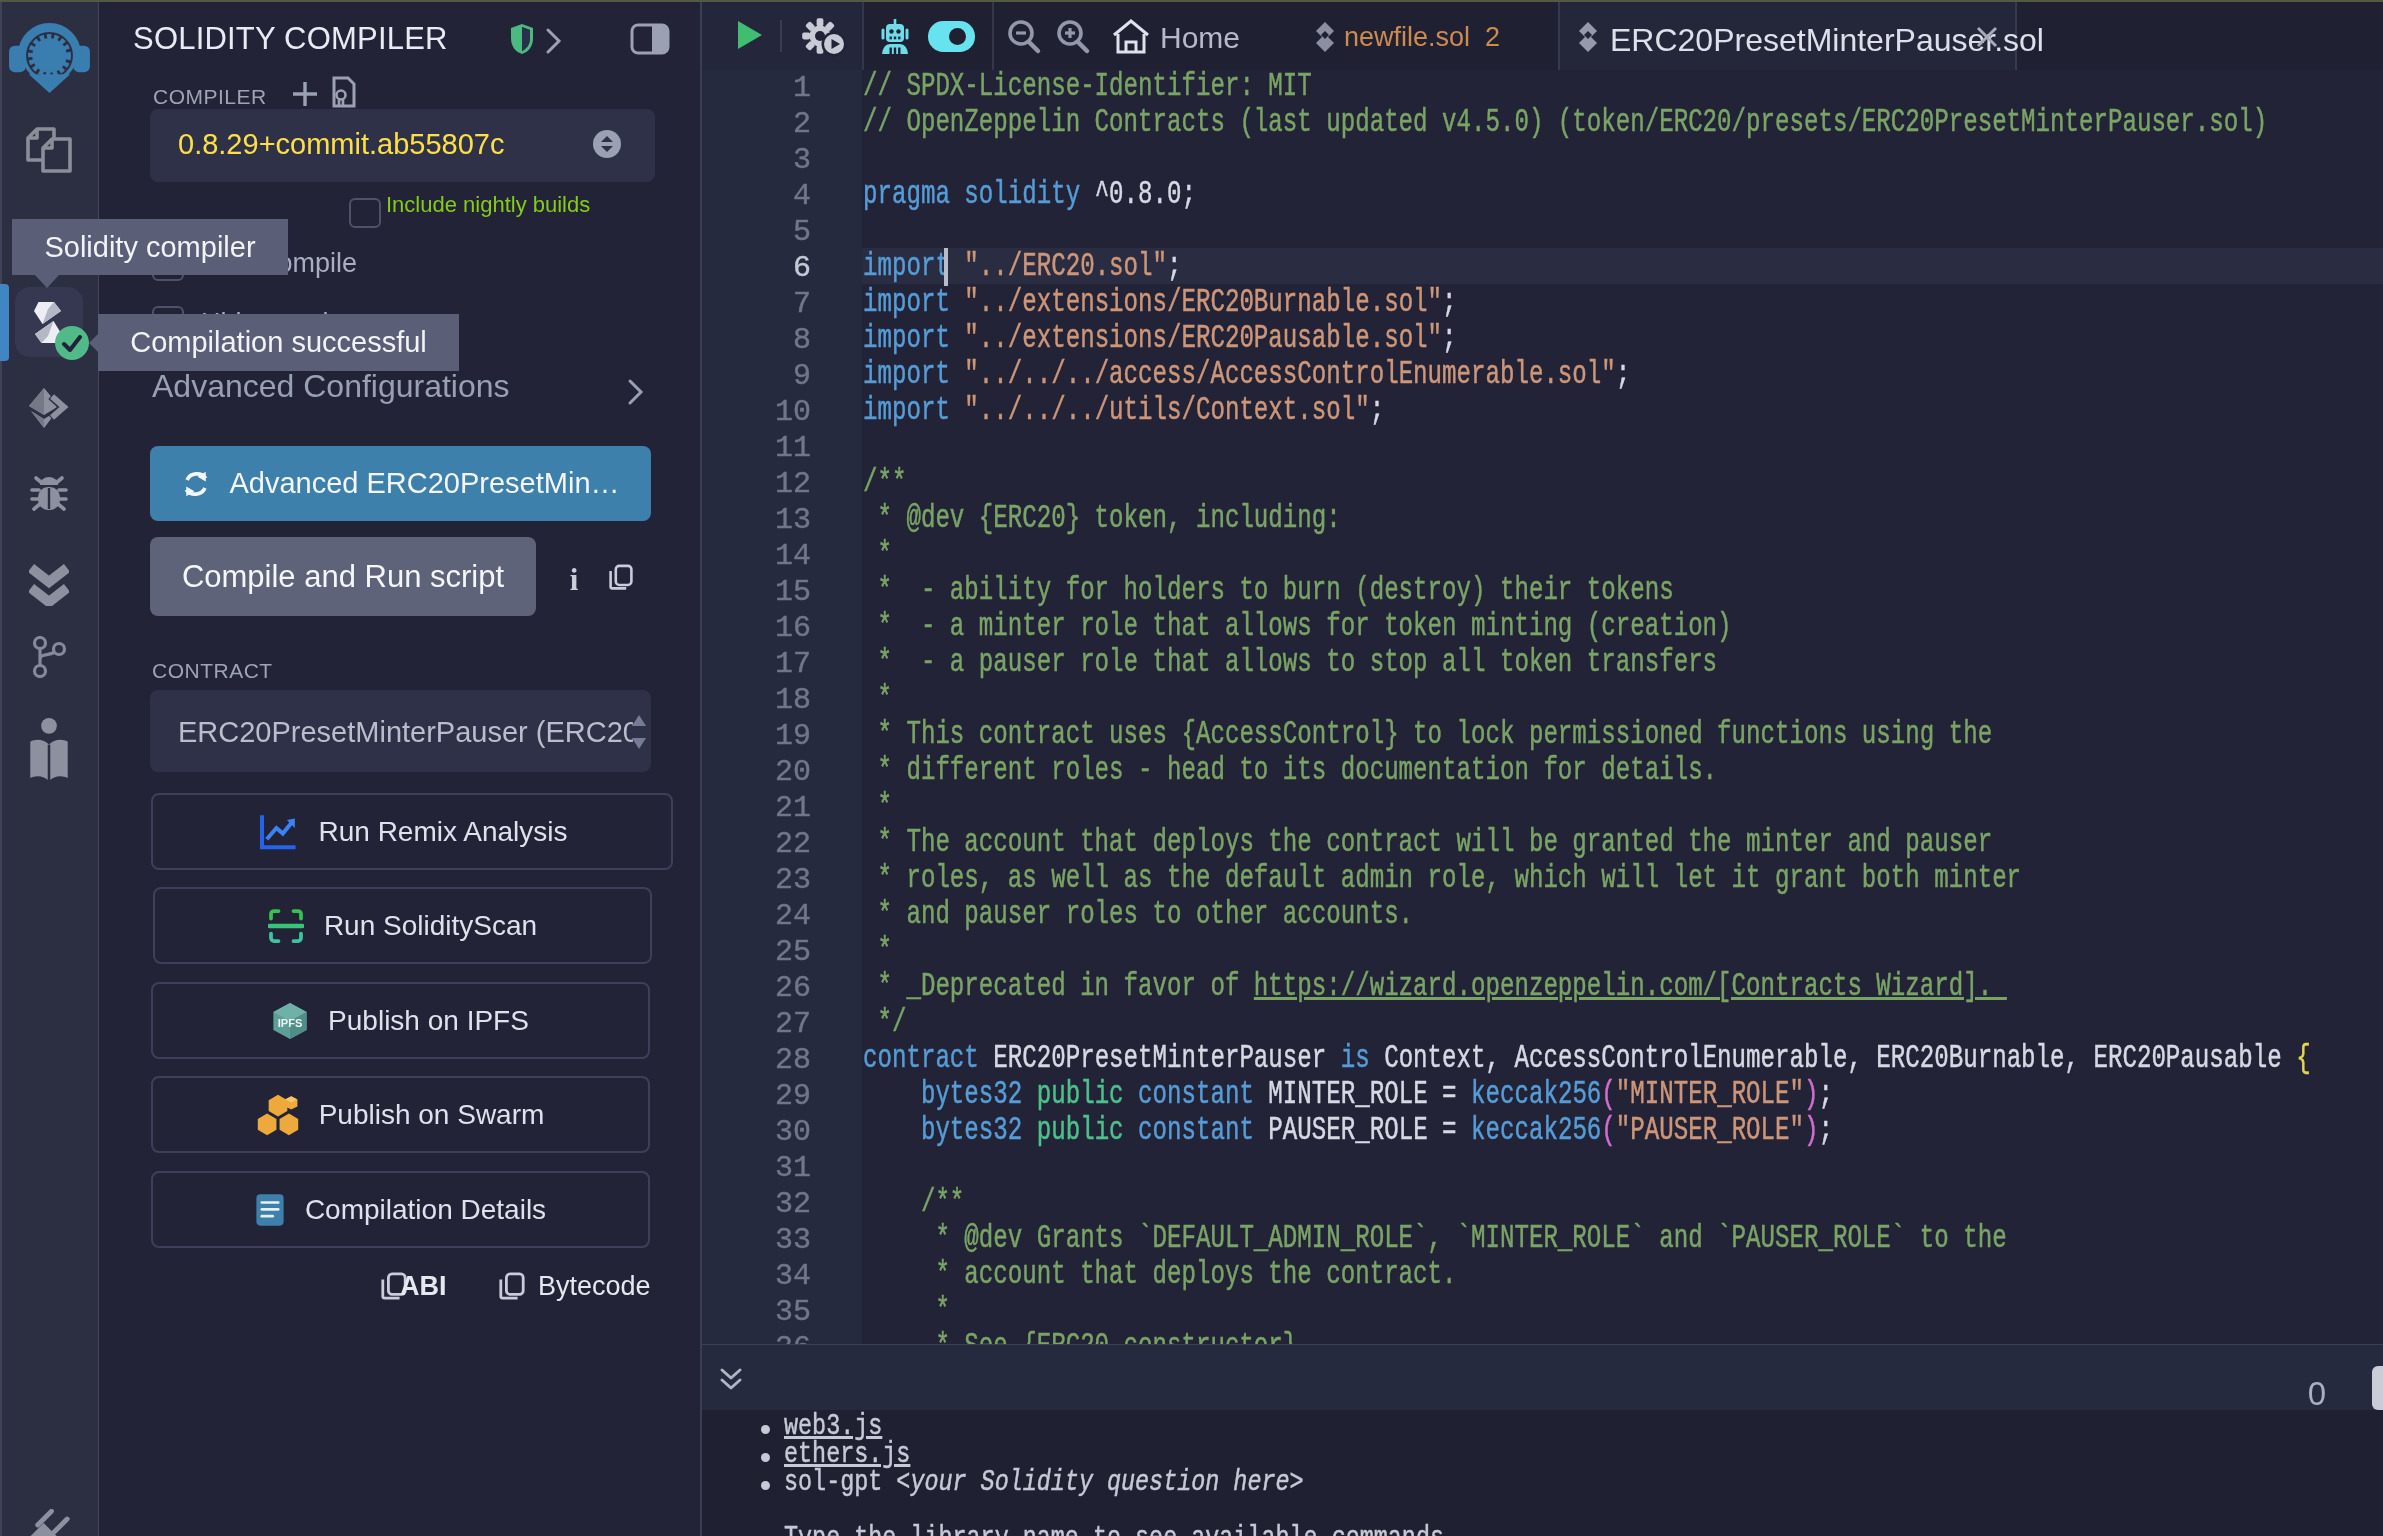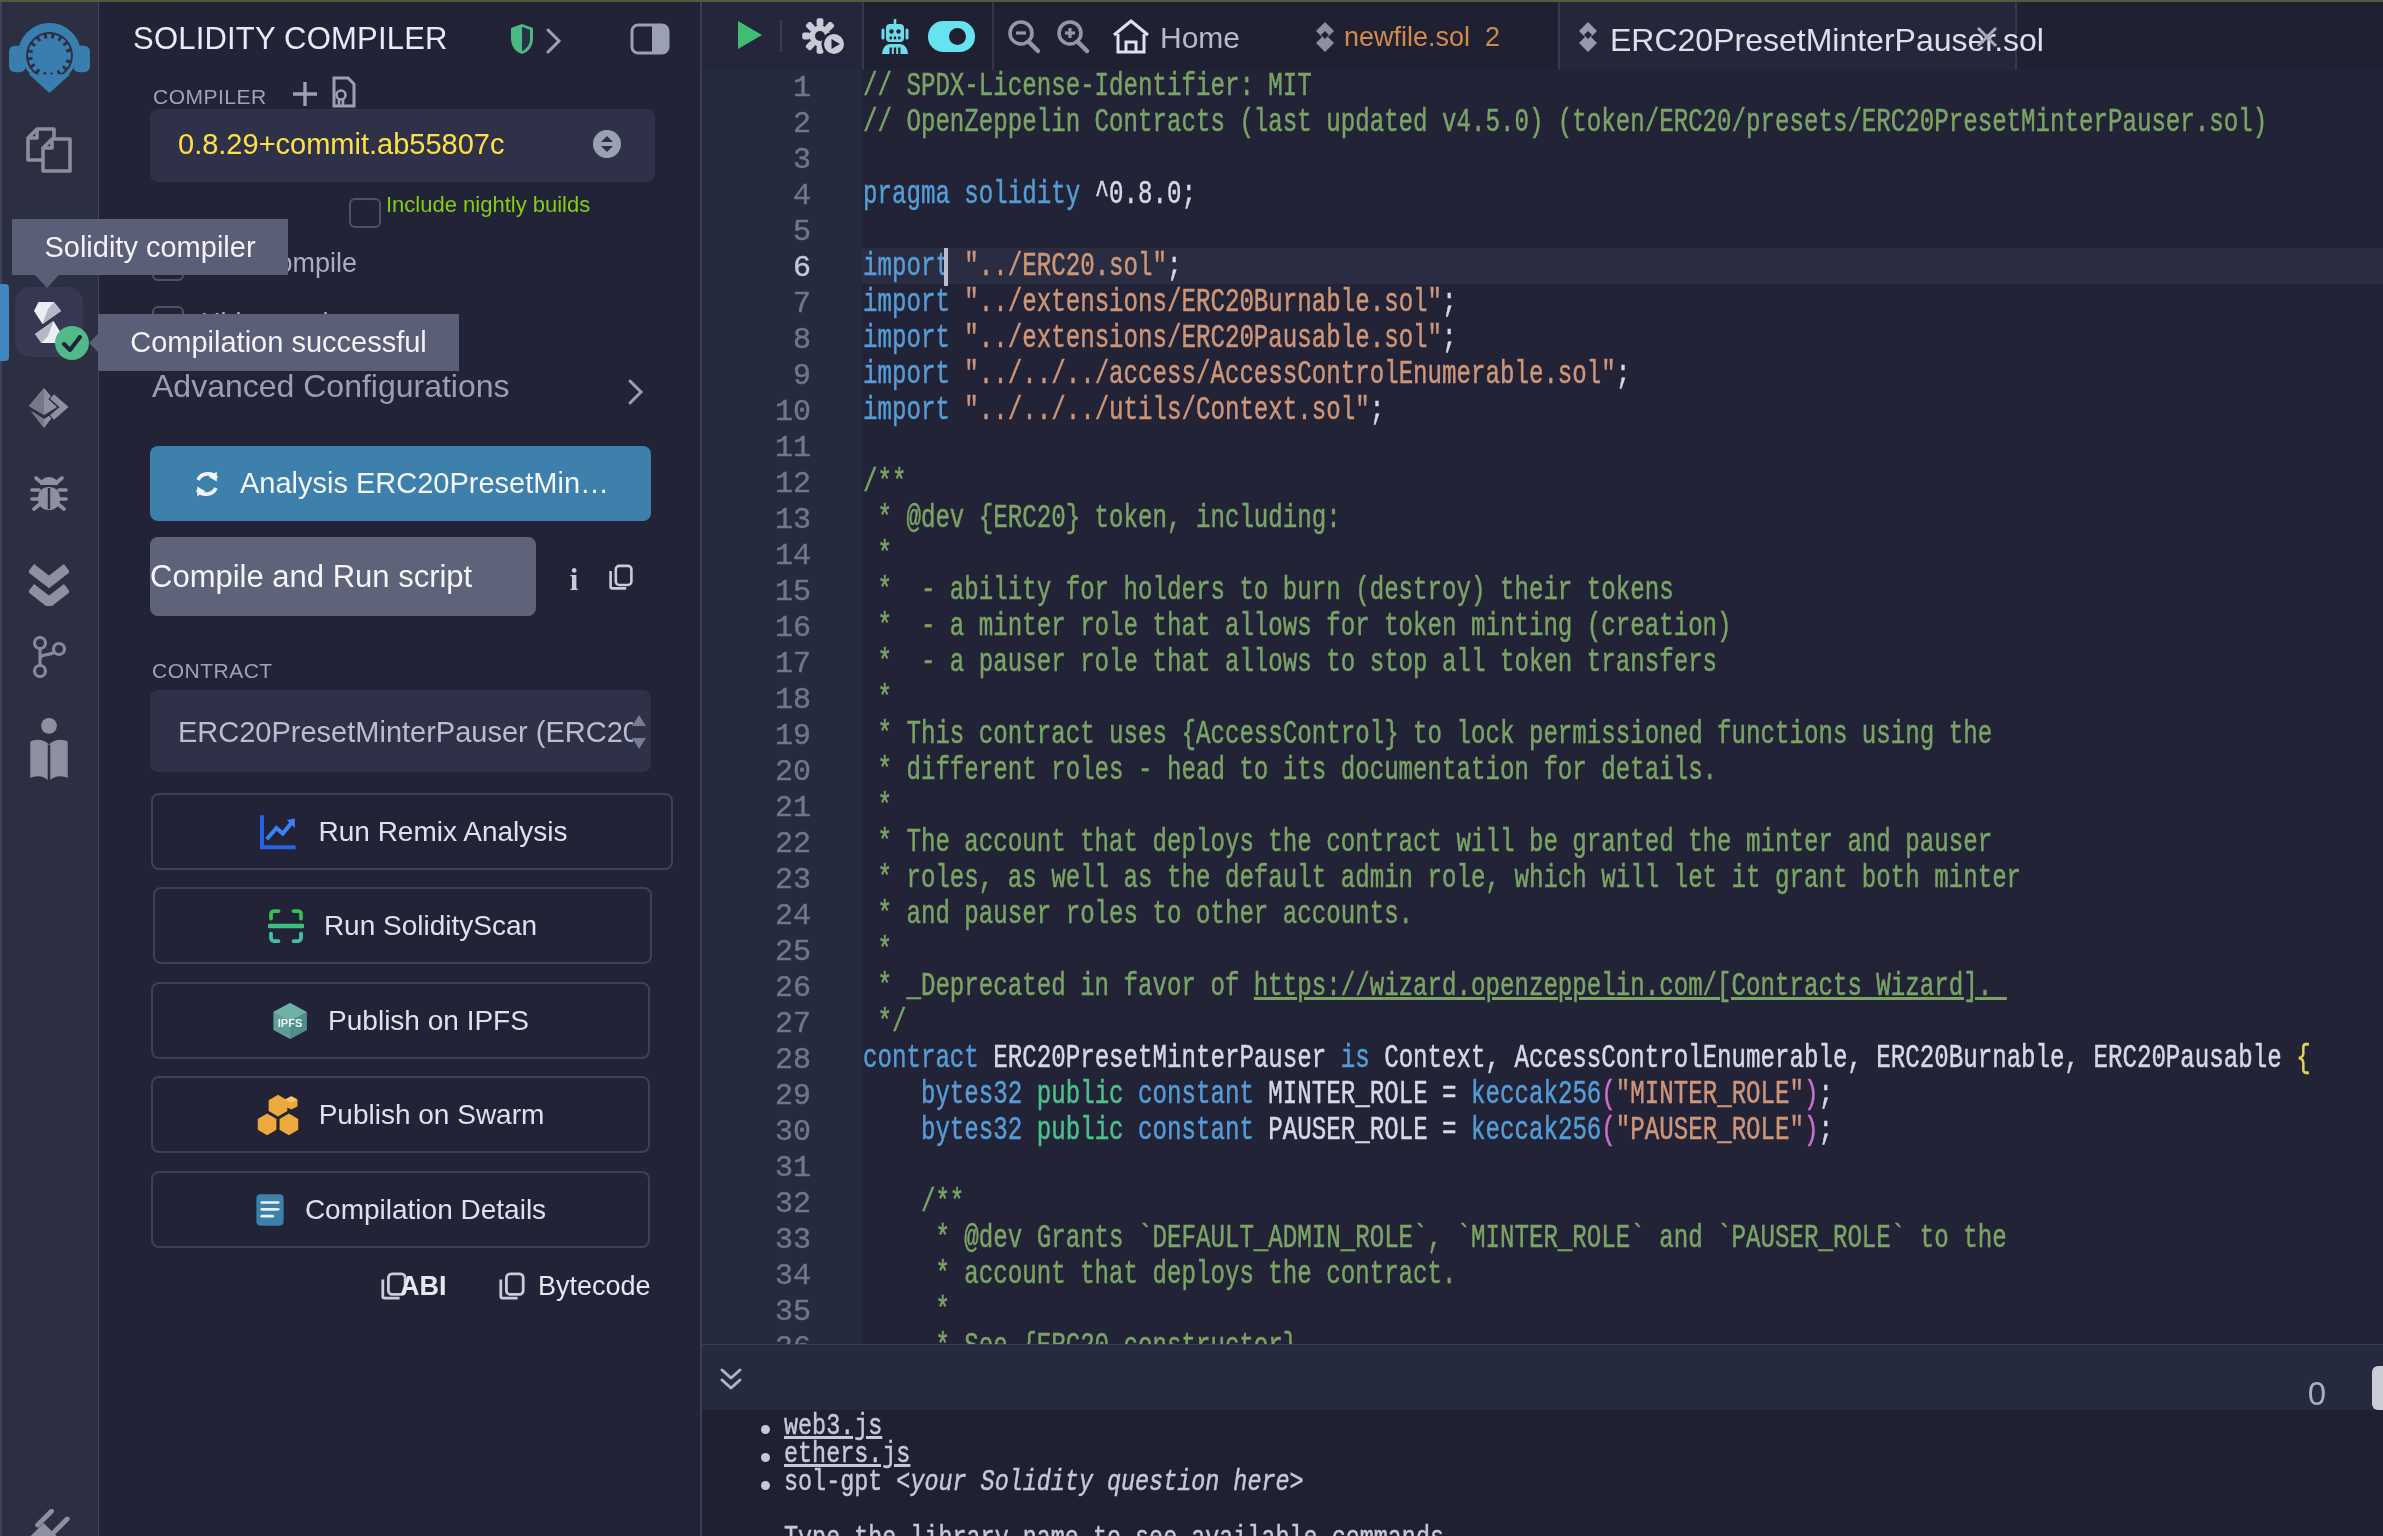--- a/index.html
+++ b/index.html
@@ -169,23 +169,23 @@
     <path d="M4 3 L15 14 L4 25" fill="none" stroke="#9aa0b4" stroke-width="3" stroke-linecap="round"></path>
   </svg>
 
 <div class="abs" style="left:150px;top:446px;width:501px;height:75px;background:#3d80ab;border-radius:8px;display:flex;align-items:center;justify-content:center;gap:18px">
   <svg width="30" height="26" viewBox="0 0 36 32">
     <path d="M30 9 A13 12 0 0 0 7 11" fill="none" stroke="#f4f6f9" stroke-width="4.5"></path>
     <polygon points="30,1 30,13 20,7" fill="#f4f6f9"></polygon>
     <path d="M6 23 A13 12 0 0 0 29 21" fill="none" stroke="#f4f6f9" stroke-width="4.5"></path>
     <polygon points="6,19 6,31 16,25" fill="#f4f6f9"></polygon>
   </svg>
-  <span style="font-size:29px;color:#f4f6f9">Analysis ERC20PresetMin…</span>
-</div>
-<div class="abs" style="left:150px;top:537px;width:386px;height:79px;background:#5f6379;border-radius:8px;display:flex;align-items:center;">
+  <span style="font-size:29px;color:#f4f6f9">Advanced ERC20PresetMin…</span>
+</div>
+<div class="abs" style="left:150px;top:537px;width:386px;height:79px;background:#5f6379;border-radius:8px;display:flex;align-items:center;justify-content:center">
   <span style="font-size:31px;color:#f4f6f9">Compile and Run script</span>
 </div>
 <div class="abs" style="left:564px;top:562px;width:20px;font-size:31px;font-weight:700;color:#c9ccd9;text-align:center;font-family:'Liberation Serif',serif">i</div>
 <svg class="abs" style="left:608px;top:563px" width="26" height="30" viewBox="0 0 30 32">
   <rect x="9" y="2" width="18" height="22" rx="4" fill="none" stroke="#c9ccd9" stroke-width="3"></rect>
   <path d="M21 28 h-16 a2 2 0 0 1 -2 -2 v-18" fill="none" stroke="#c9ccd9" stroke-width="3"></path>
 </svg>
 
 <div class="abs" style="left:152px;top:659px;font-size:21px;letter-spacing:0.5px;color:#9fa3b6">CONTRACT</div>
 <div class="abs sel" style="left:150px;top:690px;width:501px;height:82px"></div>

